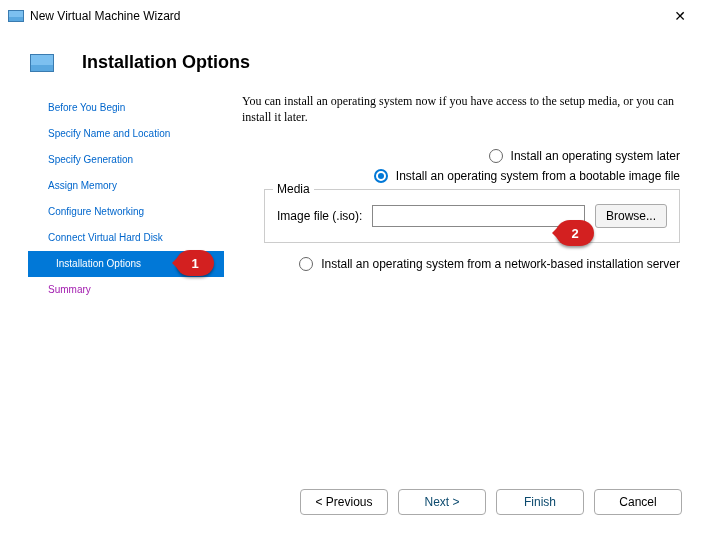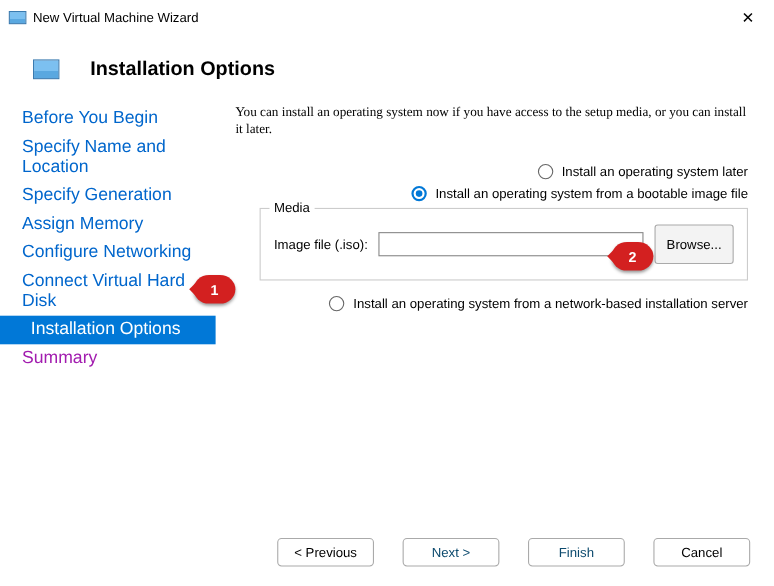--- a/index.html
+++ b/index.html
@@ -4,38 +4,38 @@
 <style>
   * { box-sizing: border-box; font-family: "Segoe UI", Tahoma, sans-serif; }
   body { margin: 0; background: #fff; width: 704px; height: 533px; position: relative; overflow: hidden; }
   .titlebar { height: 32px; display: flex; align-items: center; padding: 0 8px; font-size: 12px; color: #000; }
   .titlebar-icon { width: 16px; height: 12px; background: linear-gradient(180deg,#7cc0f0 0%,#7cc0f0 60%,#5aa8e0 60%,#5aa8e0 100%); border:1px solid #3a7bb0; margin-right: 6px; }
   .close-x { margin-left: auto; width: 32px; text-align: center; font-size: 14px; color:#000; cursor:pointer; }
   .header { display: flex; align-items: center; padding: 20px 0 18px 30px; }
   .header-icon { width: 24px; height: 18px; background: linear-gradient(180deg,#7cc0f0 0%,#7cc0f0 60%,#5aa8e0 60%,#5aa8e0 100%); border:1px solid #3a7bb0; margin-right: 28px; }
   .header-title { font-size: 18px; font-weight: 600; color: #000; }
   .content { display: flex; height: 380px; }
-  .sidebar { width: 196px; padding-top: 4px; font-size: 16px; }
+  .sidebar { width: 196px; padding-top: 4px; font-size: 10px; margin-left: 28px; }
   .side-item { padding: 4px 0 4px 20px; color: #0066cc; cursor: pointer; line-height: 18px; }
   .side-item.dim { color: #a21caf; }
   .side-item.selected { background: #0178d7; color: #fff; padding-left: 28px; position: relative; }
   .callout { position: absolute; width: 38px; height: 26px; background: #d32020; border-radius: 14px 14px 14px 14px / 13px 13px 13px 13px; color:#fff; font-size:13px; font-weight:600; display:flex; align-items:center; justify-content:center; box-shadow: 0 2px 3px rgba(0,0,0,0.4); }
   .callout::before { content:''; position:absolute; left:-10px; top:50%; transform:translateY(-50%); border:6px solid transparent; border-right-color:#d32020; }
   .main { flex: 1; padding: 2px 24px 0 18px; font-size: 12px; color:#000; }
   .intro { line-height: 16px; margin-bottom: 24px; font-family: Liberation Serif, serif; }
   .radio-row { display:flex; align-items:center; margin: 6px 0; justify-content: flex-end; }
   .radio { width:14px; height:14px; border:1px solid #666; border-radius:50%; margin-right:8px; display:inline-flex; align-items:center; justify-content:center; flex-shrink:0; }
   .radio.checked { border-color:#0178d7; border-width:2px; }
   .radio.checked::after { content:''; width:6px; height:6px; background:#0178d7; border-radius:50%; }
   .media-group { border:1px solid #ccc; margin: 6px 0 14px 22px; padding: 14px 12px 14px 12px; position:relative; }
   .media-legend { position:absolute; top:-8px; left:8px; background:#fff; padding:0 4px; font-size:12px; }
   .media-row { display:flex; align-items:center; gap:10px; }
   .media-row input[type=text] { flex:1; height:22px; border:1px solid #888; font-size:12px; padding:0 4px; }
-  .browse-btn { height:36px; padding:0 10px; font-size:12px; background:#f3f3f3; border:1px solid #aaa; border-radius:3px; cursor:pointer; }
-  .footer { position:absolute; bottom:18px; right:22px; display:flex; gap:26px; }
+  .browse-btn { height:24px; padding:0 10px; font-size:12px; background:#f3f3f3; border:1px solid #aaa; border-radius:3px; cursor:pointer; }
+  .footer { position:absolute; bottom:18px; right:22px; display:flex; gap:10px; }
   .footer button { width:88px; height:26px; font-size:12px; border:1px solid #aaa; background:#fff; border-radius:4px; cursor:pointer; }
   .footer button:disabled { color:#0c4a6e; cursor:default; }
   .callout2 { left: 556px; top: 220px; }
 </style>
 </head>
 <body>
 
 <div class="titlebar">
   <span class="titlebar-icon"></span>
   <span>New Virtual Machine Wizard</span>

